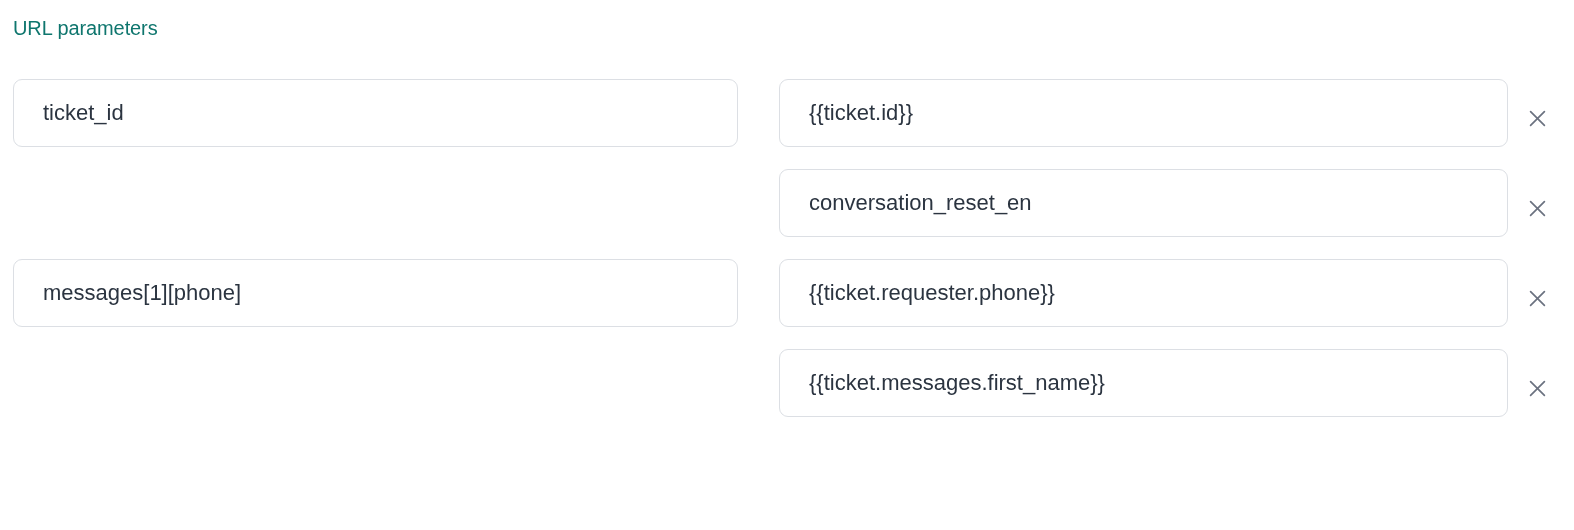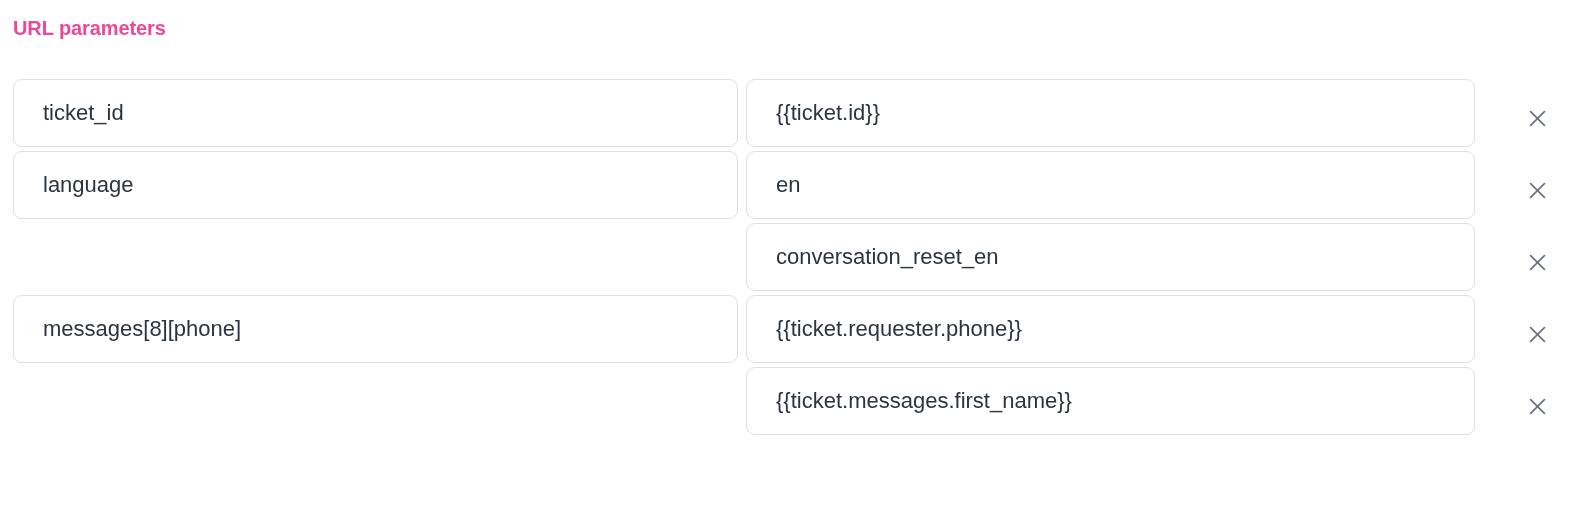--- a/index.html
+++ b/index.html
@@ -21,38 +21,38 @@
     width: 1574px;
     height: 530px;
     padding: 0;
   }
 
   .section-title {
     position: absolute;
     left: 13px;
     top: 15px;
     font-size: 20px;
-    font-weight: 700;
+    font-weight: 400;
     letter-spacing: -0.1px;
-    color: #ec4899;
+    color: #0f766e;
     line-height: 26px;
     white-space: nowrap;
   }
 
   .rows {
     position: absolute;
     left: 0;
     top: 79px;
     width: 1574px;
   }
 
   .param-row {
     position: relative;
     height: 68px;
-    margin-bottom: 4px;
+    margin-bottom: 22px;
   }
 
   .field {
     position: absolute;
     top: 0;
     height: 68px;
     background: #ffffff;
     border: 1px solid #dcdfe4;
     border-radius: 9px;
     display: flex;
@@ -60,21 +60,21 @@
     padding: 0 18px 0 29px;
     overflow: hidden;
   }
 
   .field.key-field {
     left: 13px;
     width: 725px;
   }
 
   .field.value-field {
-    left: 746px;
+    left: 779px;
     width: 729px;
   }
 
   .field-text {
     font-size: 22px;
     line-height: 28px;
     color: #2b3440;
     white-space: nowrap;
     overflow: hidden;
     text-overflow: ellipsis;
@@ -117,52 +117,37 @@
       </div>
       <button class="remove-btn">
         <span>
           <svg width="17" height="17" viewBox="0 0 17 17" aria-hidden="true">
             <path d="M1.6 1.6 L15.4 15.4 M15.4 1.6 L1.6 15.4" stroke="#6b7280" stroke-width="1.7" stroke-linecap="round" fill="none"></path>
           </svg>
         </span>
       </button>
     </div>
 
-    <div class="param-row">
-      <div class="field key-field">
-        <span class="field-text">language</span>
-      </div>
-      <div class="field value-field">
-        <span class="field-text">en</span>
-      </div>
-      <button class="remove-btn">
-        <span>
-          <svg width="17" height="17" viewBox="0 0 17 17" aria-hidden="true">
-            <path d="M1.6 1.6 L15.4 15.4 M15.4 1.6 L1.6 15.4" stroke="#6b7280" stroke-width="1.7" stroke-linecap="round" fill="none"></path>
-          </svg>
-        </span>
-      </button>
-    </div>
 
     <div class="param-row">
       <div class="field value-field">
         <span class="field-text">conversation_reset_en</span>
       </div>
       <button class="remove-btn">
         <span>
           <svg width="17" height="17" viewBox="0 0 17 17" aria-hidden="true">
             <path d="M1.6 1.6 L15.4 15.4 M15.4 1.6 L1.6 15.4" stroke="#6b7280" stroke-width="1.7" stroke-linecap="round" fill="none"></path>
           </svg>
         </span>
       </button>
     </div>
 
     <div class="param-row">
       <div class="field key-field">
-        <span class="field-text">messages[8][phone]</span>
+        <span class="field-text">messages[1][phone]</span>
       </div>
       <div class="field value-field">
         <span class="field-text">{{ticket.requester.phone}}</span>
       </div>
       <button class="remove-btn">
         <span>
           <svg width="17" height="17" viewBox="0 0 17 17" aria-hidden="true">
             <path d="M1.6 1.6 L15.4 15.4 M15.4 1.6 L1.6 15.4" stroke="#6b7280" stroke-width="1.7" stroke-linecap="round" fill="none"></path>
           </svg>
         </span>

